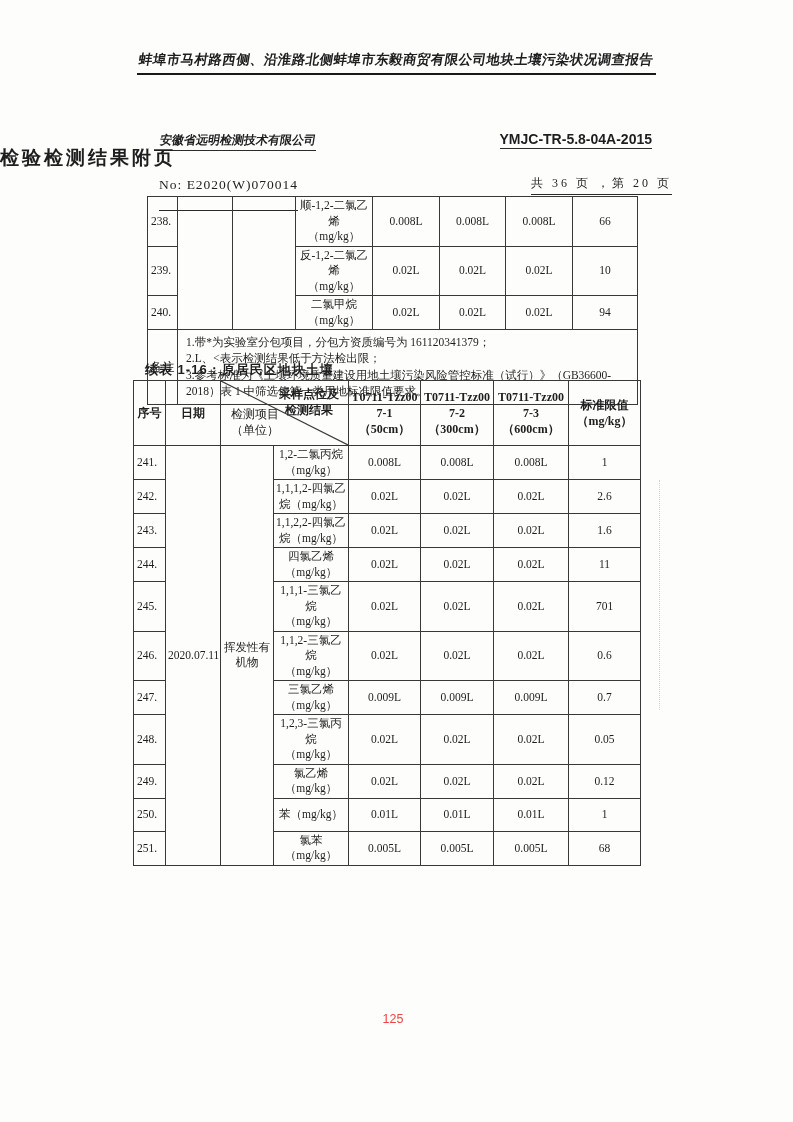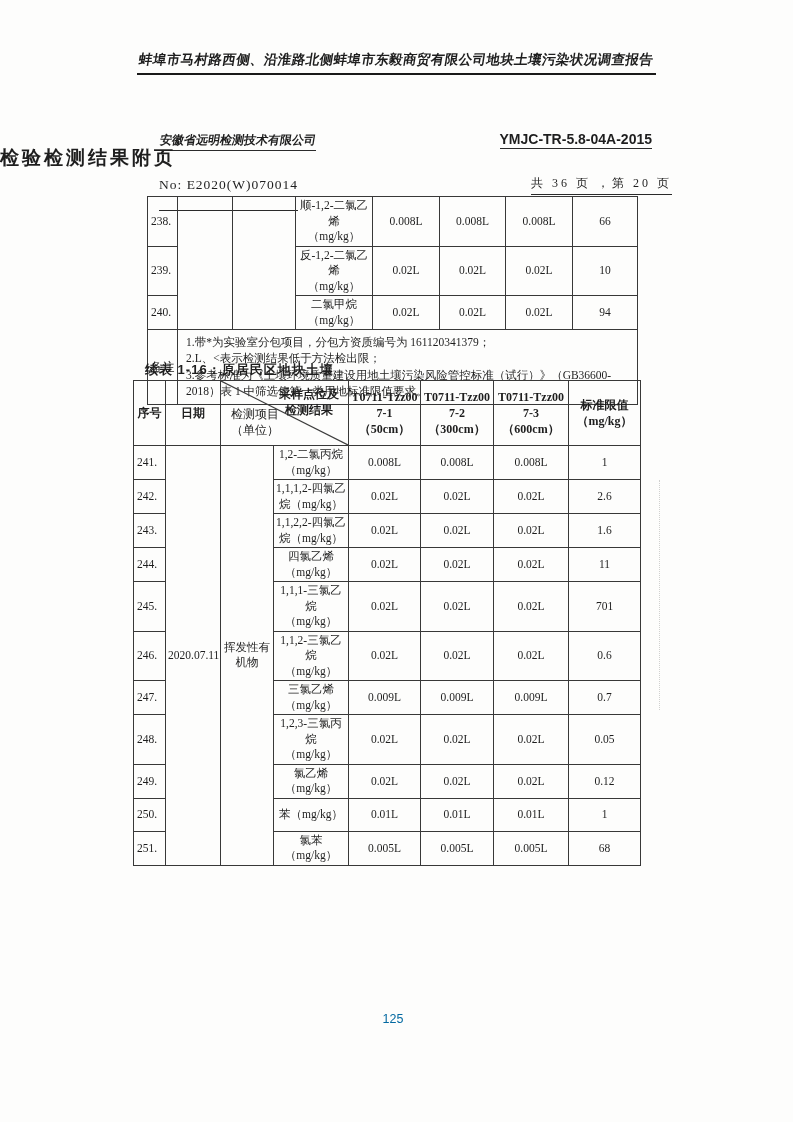--- a/index.html
+++ b/index.html
@@ -65,21 +65,21 @@
   td.notes-cell { text-align:left; vertical-align:middle; padding:4px 0 5px 8px; }
   .note-line { font-size:11.5px; line-height:1.42; text-align:left; }
 
   .cont-caption {
     position:absolute; left:145px; top:361px; font-size:13px; font-weight:700;
     letter-spacing:1px; font-family:"Liberation Sans","DejaVu Sans",sans-serif;
   }
 
   .page-number {
     position:absolute; top:1012px; left:0; width:786px; text-align:center;
-    font-size:12.5px; font-family:"Liberation Sans","DejaVu Sans",sans-serif; color:#0369a1;
+    font-size:12.5px; font-family:"Liberation Sans","DejaVu Sans",sans-serif; color:#ef4444;
   }
 
   
   .scan-artifact {
     position:absolute; left:659px; top:480px; height:230px; width:0;
     border-left:1px dotted #bdbdbd; opacity:.7;
   }
 </style>
 </head>
 <body>

